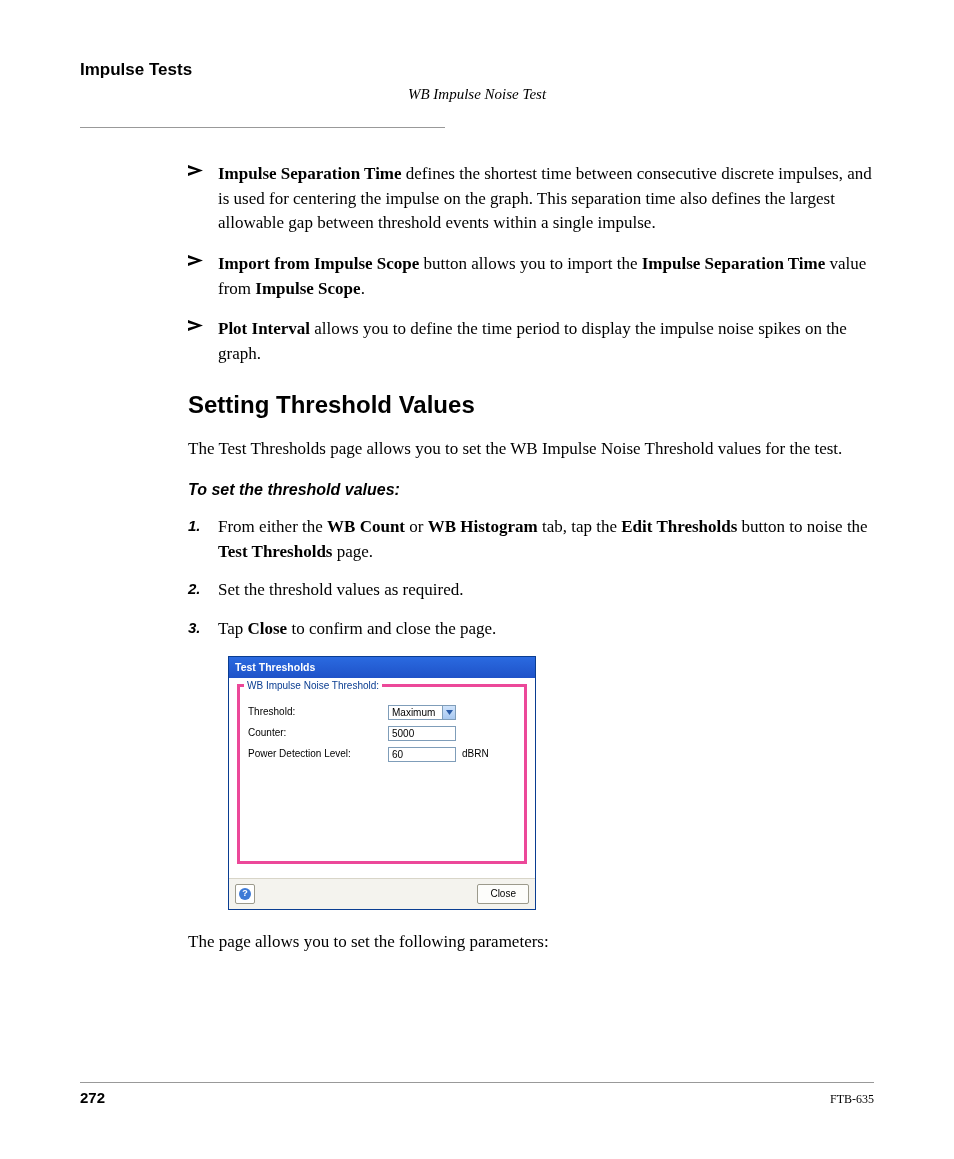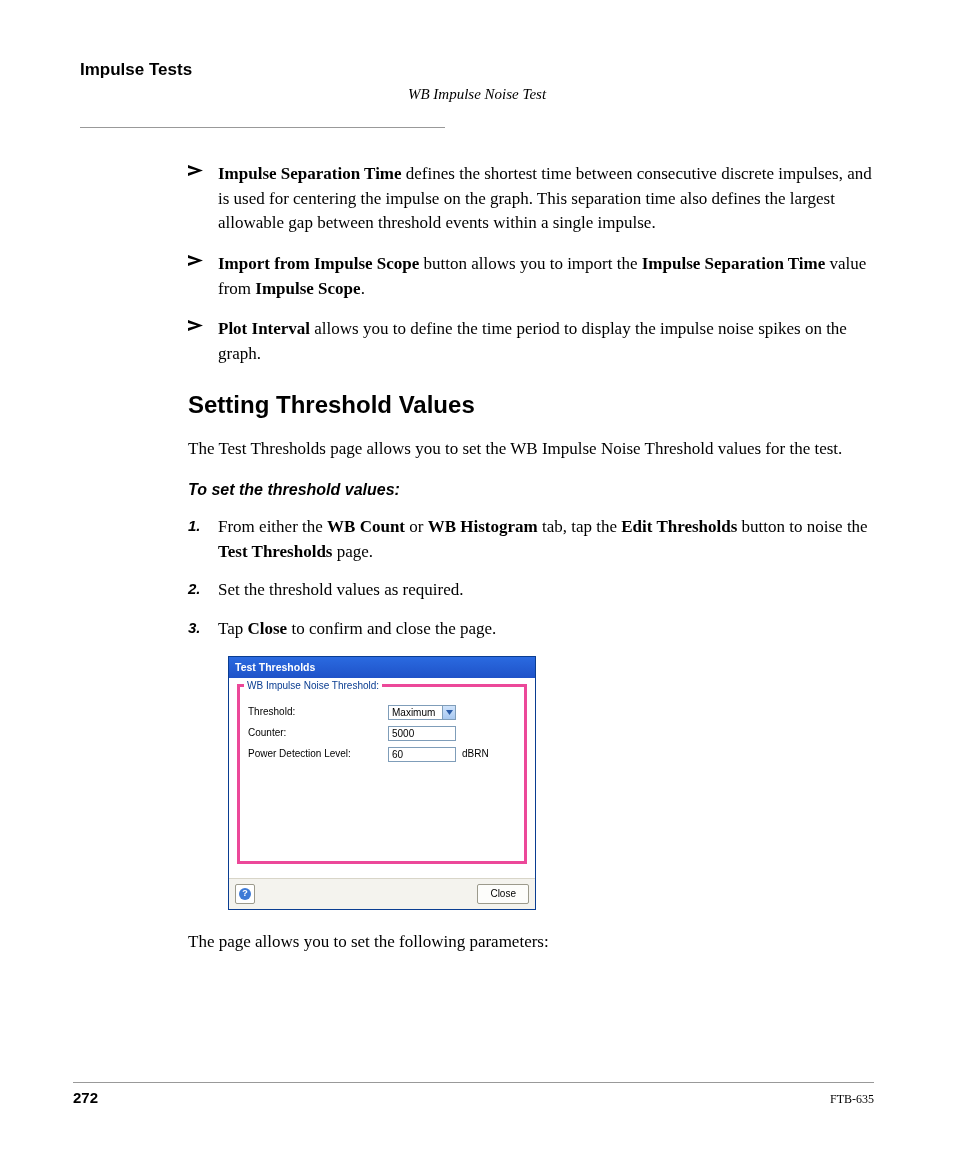--- a/index.html
+++ b/index.html
@@ -179,21 +179,21 @@
   .close-btn {
     border: 1px solid #9c9a8c;
     background: #fdfdfb;
     padding: 2px 12px;
     font-size: 10px;
     border-radius: 2px;
   }
 
   .footer {
     position: absolute;
-    left: 73px;
+    left: 80px;
     right: 80px;
     bottom: 52px;
   }
   .footer-rule {
     border: none;
     border-top: 1.5px solid #999;
     margin: 0 0 6px 0;
     width: 100%;
   }
   .footer-row {

